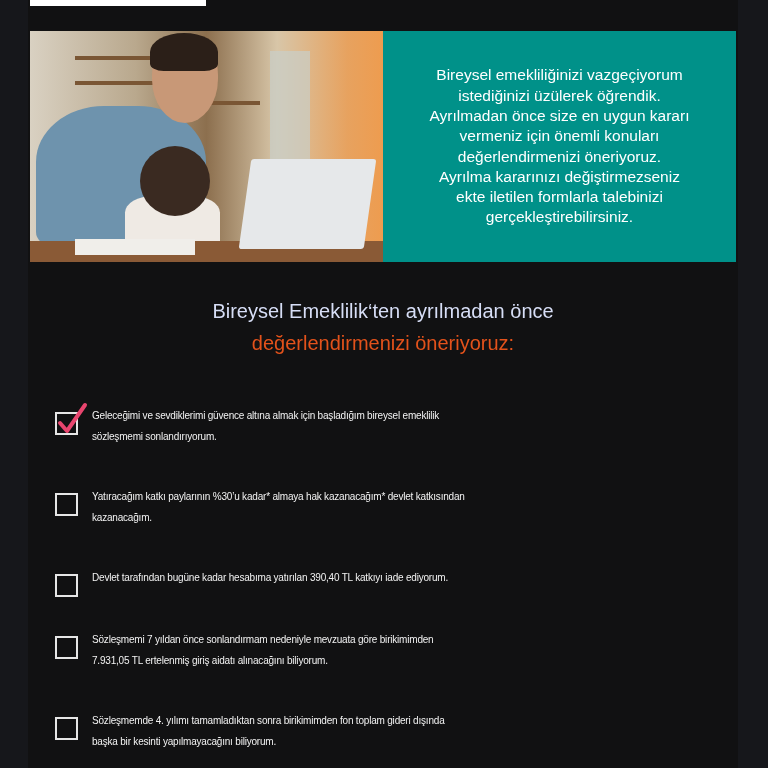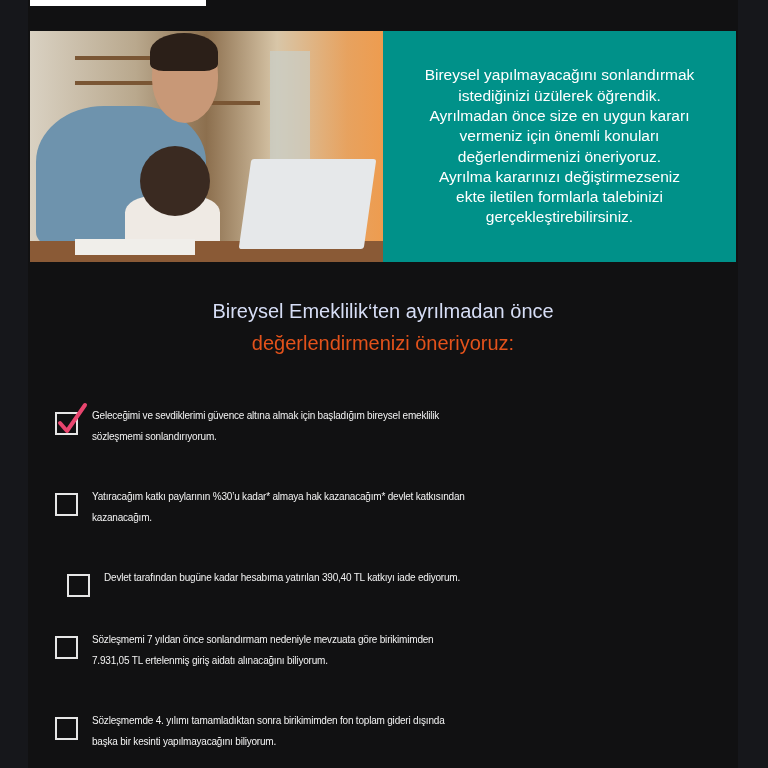--- a/index.html
+++ b/index.html
@@ -103,21 +103,21 @@
     <div class="man-head"></div>
     <div class="man-hair"></div>
     <div class="child-body"></div>
     <div class="child-head"></div>
     <div class="desk"></div>
     <div class="paper"></div>
     <div class="laptop"></div>
   </div>
   <div class="info">
     <div>
-      <div>Bireysel yapılmayacağını sonlandırmak</div>
+      <div>Bireysel emekliliğinizi vazgeçiyorum</div>
       <div>istediğinizi üzülerek öğrendik.</div>
       <div>Ayrılmadan önce size en uygun kararı</div>
       <div>vermeniz için önemli konuları</div>
       <div>değerlendirmenizi öneriyoruz.</div>
       <div>Ayrılma kararınızı değiştirmezseniz</div>
       <div>ekte iletilen formlarla talebinizi</div>
       <div>gerçekleştirebilirsiniz.</div>
     </div>
   </div>
 </div>
@@ -141,21 +141,21 @@
   </div>
 
   <div class="item" style="top:81px;">
     <div class="checkbox"></div>
     <div class="label">
       <div>Yatıracağım katkı paylarının %30’u kadar* almaya hak kazanacağım* devlet katkısından</div>
       <div>kazanacağım.</div>
     </div>
   </div>
 
-  <div class="item" style="top:162px;margin-left:12px;">
+  <div class="item" style="top:162px;">
     <div class="checkbox"></div>
     <div class="label">
       <div>Devlet tarafından bugüne kadar hesabıma yatırılan 390,40 TL katkıyı iade ediyorum.</div>
     </div>
   </div>
 
   <div class="item" style="top:224px;">
     <div class="checkbox"></div>
     <div class="label">
       <div>Sözleşmemi 7 yıldan önce sonlandırmam nedeniyle mevzuata göre birikimimden</div>

